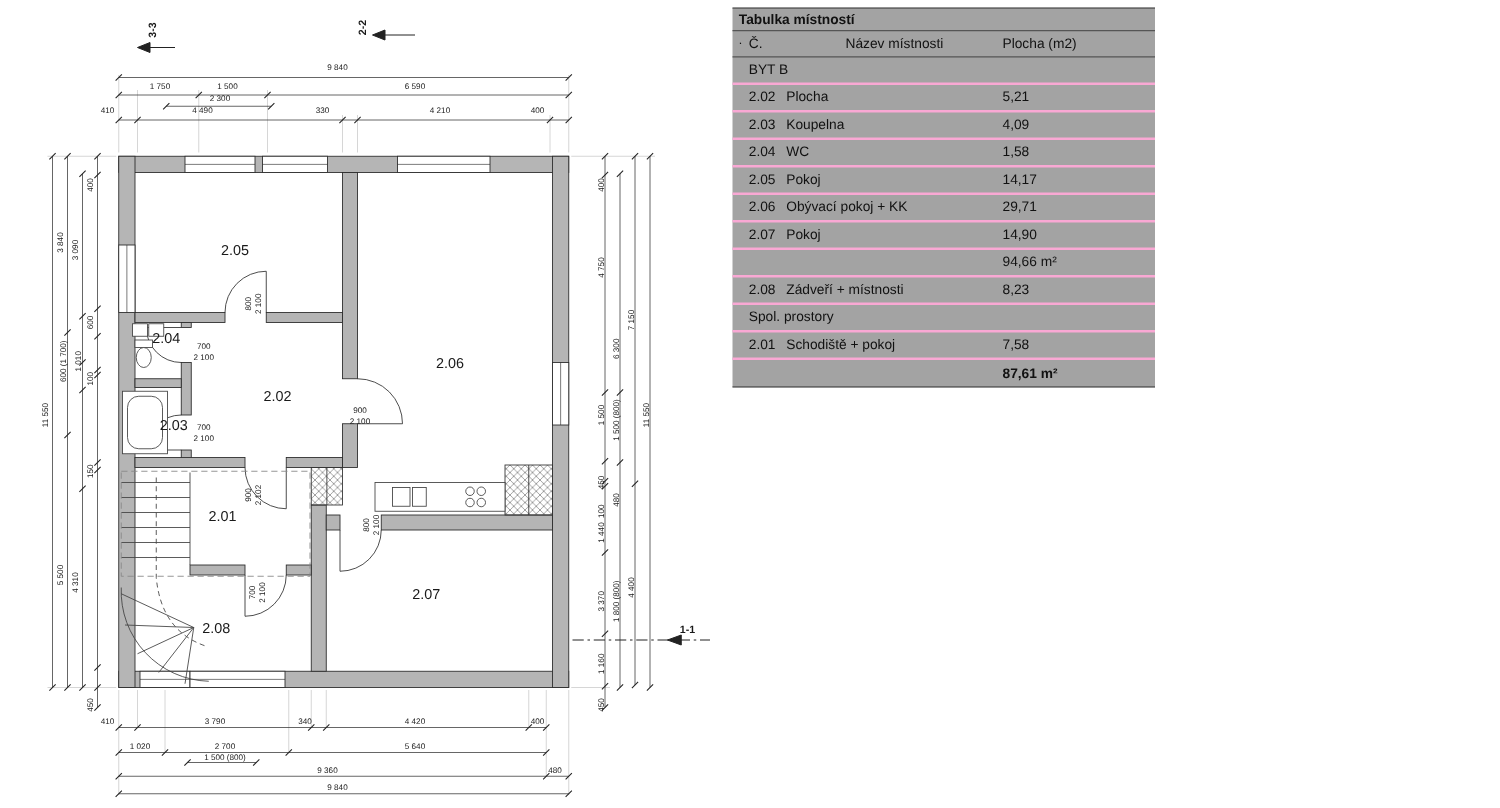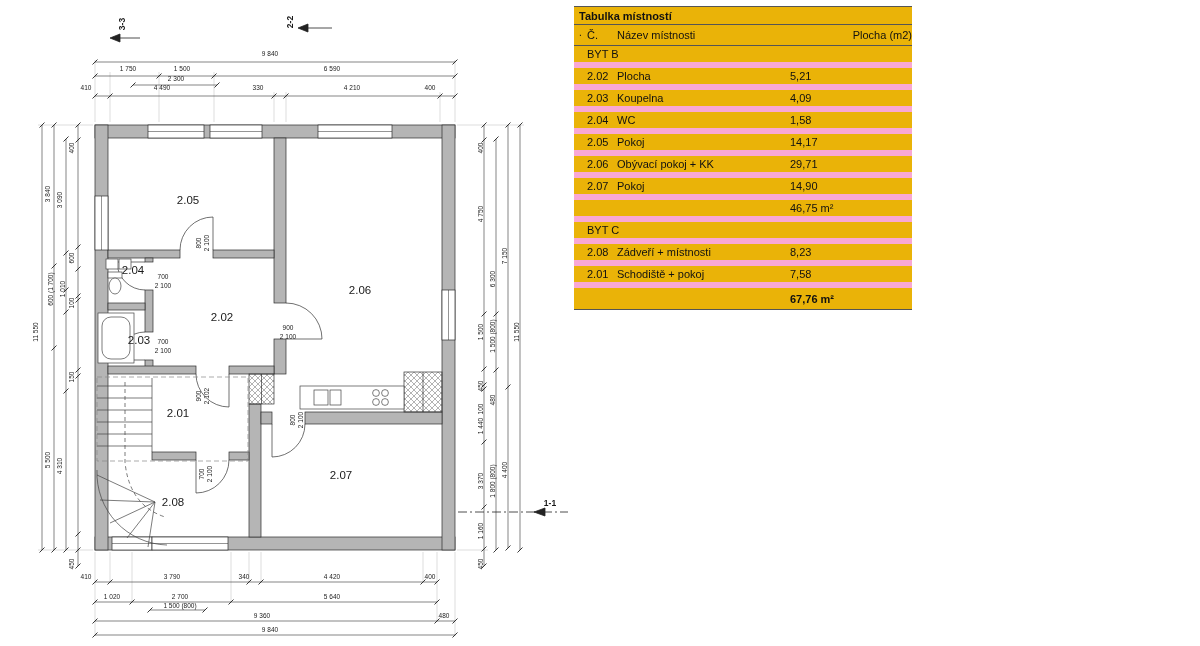--- a/index.html
+++ b/index.html
@@ -7,30 +7,30 @@
   .stage{position:relative;width:1200px;height:646px;background:#fff}
   #plan-svg{position:absolute;left:0;top:0}
   #plan-svg text{font-family:"Liberation Sans",sans-serif;fill:#1a1a1a}
   #plan-svg .dim-label{font-size:6.5px;text-anchor:middle}
   #plan-svg .room-label{font-size:11.5px;text-anchor:middle}
   #plan-svg .section-label{font-size:8.5px;text-anchor:middle;font-weight:bold}
   .dimline{stroke:#333;stroke-width:0.6}
   .tick{stroke:#222;stroke-width:0.9}
   .extline{stroke:#b5b5b5;stroke-width:0.45}
 
-  .room-table{position:absolute;left:574px;top:6px;width:338px;font-size:11px;border-top:1px solid #555;background:#eab308}
+  .room-table{position:absolute;left:586px;top:6px;width:338px;font-size:11px;border-top:1px solid #555;background:#a3a3a3}
   .t-title{font-weight:bold;height:18px;line-height:18px;padding-left:5px;border-bottom:1px solid #555}
-  .t-row{display:flex;align-items:center;height:22px;border-bottom:6px solid #f9a8d4;padding-left:13px;position:relative}
+  .t-row{display:flex;align-items:center;height:22px;border-bottom:2px solid #f9a8d4;padding-left:13px;position:relative}
   .t-head{height:21px;border-bottom:1px solid #555}
   .c-dot{position:absolute;left:5px;top:2px;font-size:10px}
   .c-num{width:30px;flex:0 0 30px}
   .c-name{width:173px;flex:0 0 173px}
-  .t-head .c-name{}
+  .t-head .c-name{text-align:center}
   .c-area{width:122px;flex:0 0 122px}
-  .t-head .c-area{text-align:right}
+  .t-head .c-area{text-align:left}
   .t-total{font-weight:bold;border-bottom:1px solid #555}
 </style>
 </head>
 <body>
 
 <div class="stage">
 
   <svg id="plan-svg" width="570" height="646" viewBox="0 0 570 646">
     <defs>
       <pattern id="xh" width="6" height="6" patternUnits="userSpaceOnUse">
@@ -389,38 +389,38 @@
       <span class="c-area">29,71</span>
     </div>
     <div class="t-row">
       <span class="c-num">2.07</span>
       <span class="c-name">Pokoj</span>
       <span class="c-area">14,90</span>
     </div>
     <div class="t-row">
       <span class="c-num"></span>
       <span class="c-name"></span>
-      <span class="c-area">46,75 m²</span>
-    </div>
-
-    <div class="t-row">
-      <span>BYT C</span>
-    </div>
+      <span class="c-area">94,66 m²</span>
+    </div>
+
     <div class="t-row">
       <span class="c-num">2.08</span>
       <span class="c-name">Zádveří + místnosti</span>
       <span class="c-area">8,23</span>
     </div>
 
     <div class="t-row">
+      <span>Spol. prostory</span>
+    </div>
+    <div class="t-row">
       <span class="c-num">2.01</span>
       <span class="c-name">Schodiště + pokoj</span>
       <span class="c-area">7,58</span>
     </div>
 
     <div class="t-row t-total">
       <span class="c-num"></span>
       <span class="c-name"></span>
-      <span class="c-area">67,76 m²</span>
+      <span class="c-area">87,61 m²</span>
     </div>
   </div>
 
 </div>
 
 </body></html>

